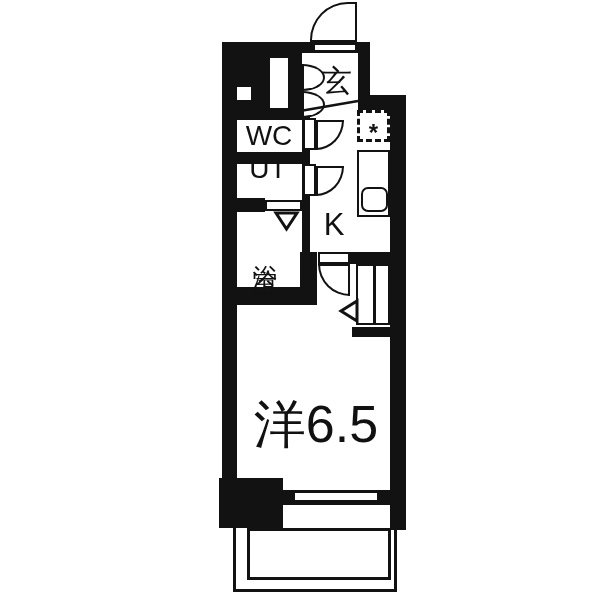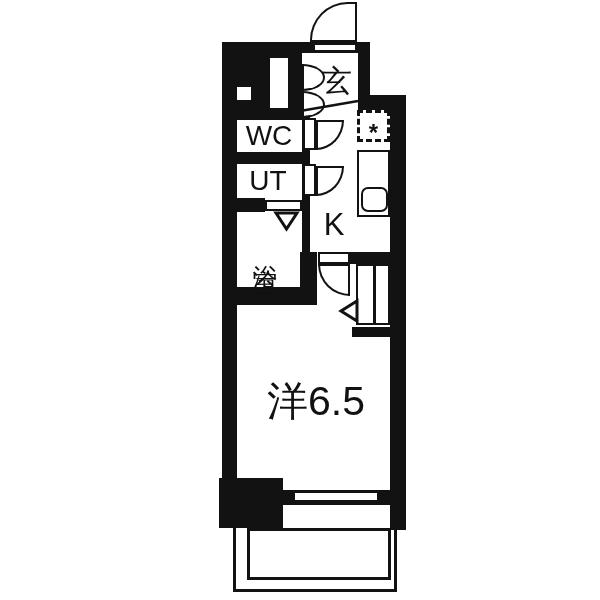--- a/index.html
+++ b/index.html
@@ -74,18 +74,18 @@
   <div class="fx" style="left:247px;top:528px;width:144px;height:52px;border-width:3px"></div>
 
   <svg class="ovl" width="600" height="600" viewBox="0 0 600 600">
     <line x1="300" y1="111" x2="358" y2="101" stroke="#121212" stroke-width="2.5"></line>
     <polygon points="276,213 297,213 286.5,229" fill="#ffffff" stroke="#121212" stroke-width="3"></polygon>
     <polygon points="357,301 357,321 341,311" fill="#ffffff" stroke="#121212" stroke-width="3"></polygon>
   </svg>
 
   <div class="lbl" style="left:337px;top:81px;font-size:30px">玄</div>
   <div class="lbl" style="left:269px;top:136px;font-size:28px">WC</div>
-  <div class="lbl" style="left:268px;top:181px;font-size:28px">UT</div>
+  <div class="lbl" style="left:268px;top:169px;font-size:28px">UT</div>
   <div class="lbl vert" style="left:265px;top:249px;font-size:25px">浴室</div>
   <div class="lbl" style="left:334px;top:224px;font-size:31px">K</div>
-  <div class="lbl" style="left:316px;top:401px;font-size:41px">洋6.5</div>
+  <div class="lbl" style="left:316px;top:424px;font-size:52px">洋6.5</div>
 
 </div>
 
 </body></html>

